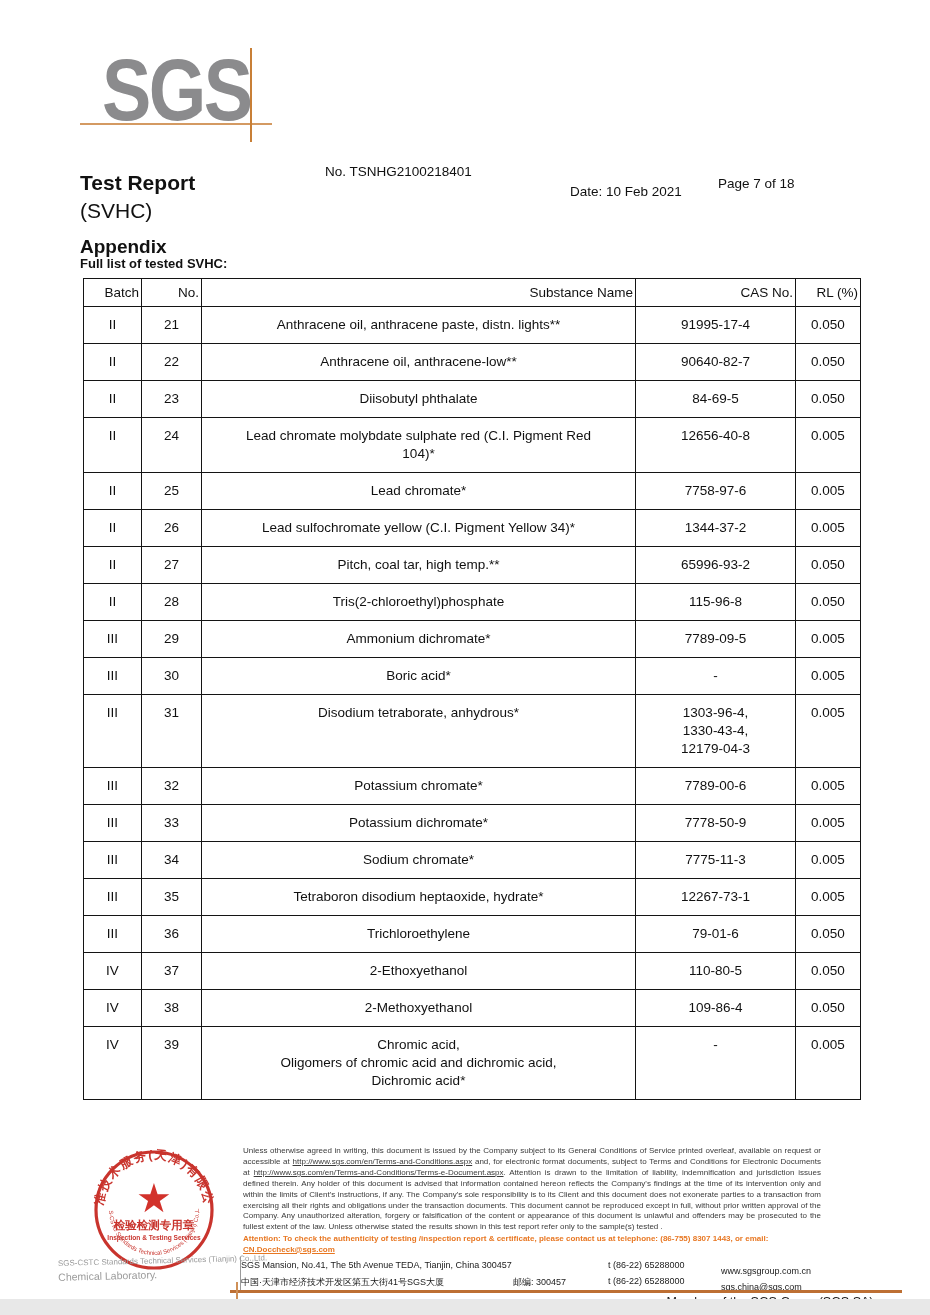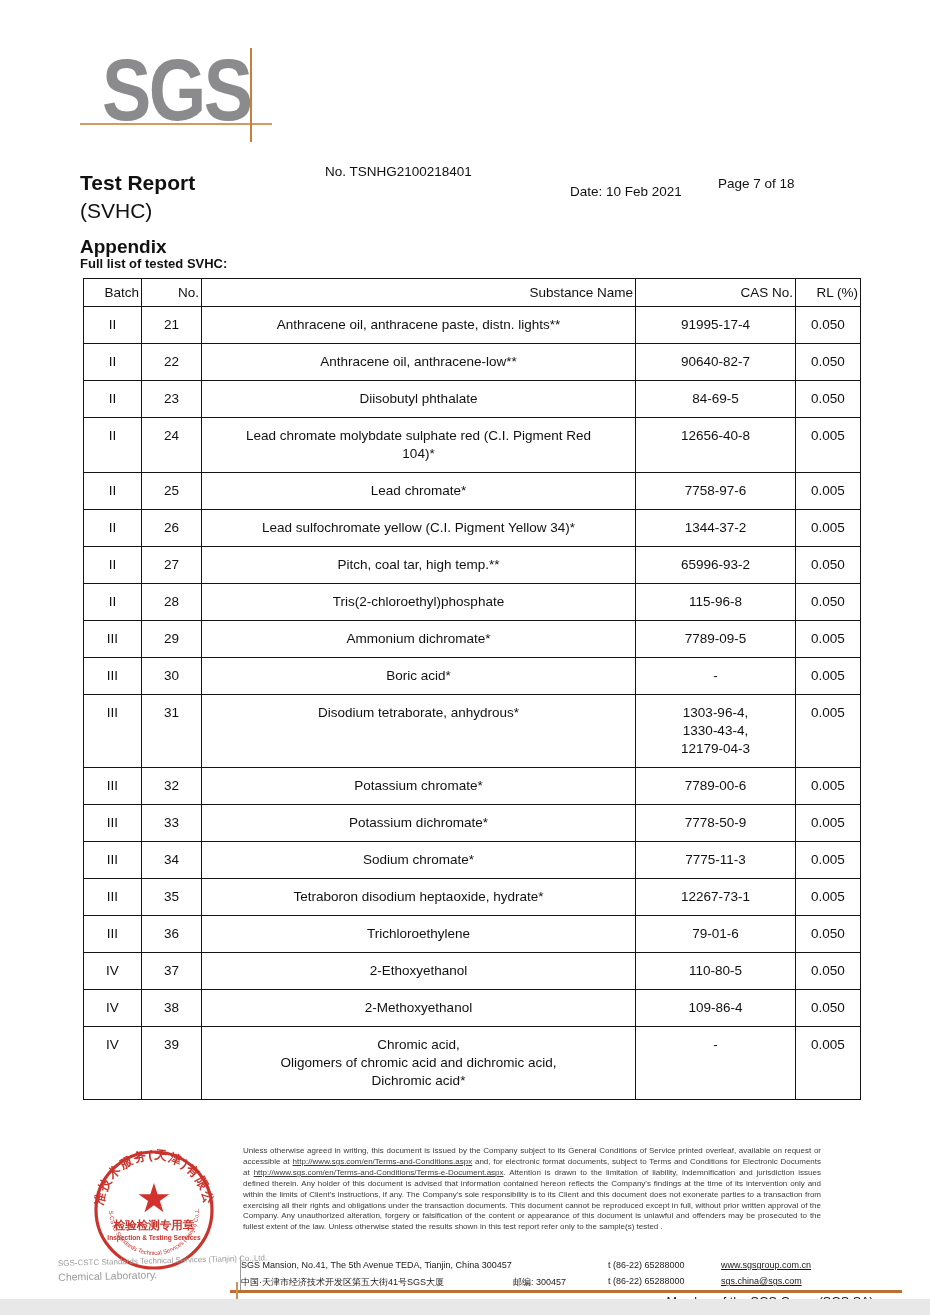--- a/index.html
+++ b/index.html
@@ -54,21 +54,21 @@
   }
   .attention .lnk{ color:#e87722; text-decoration:underline; }
   .address{
     position:absolute; left:240px; top:1257px; width:668px; height:33px;
     border-left:1px solid #9a9a9a; font-size:9px; color:#1a1a1a;
   }
   .address .row{ position:relative; height:16px; }
   .address .c0{ position:absolute; left:0; top:3px; white-space:nowrap; }
   .address .czip{ position:absolute; left:228px; top:3px; white-space:nowrap;margin-left:44px; }
   .address .c1{ position:absolute; left:367px; top:3px; white-space:nowrap; }
-  .address .c2{ position:absolute; left:480px; top:3px; white-space:nowrap;text-decoration:underline; }
+  .address .c2{ position:absolute; left:480px; top:9px; white-space:nowrap; }
   .bottom-line{ position:absolute; left:230px; top:1290px; width:672px; height:2.5px; background:#bd6f33; }
   .bottom-tick{ position:absolute; left:236px; top:1282px; width:2px; height:30px; background:#cf9057; }
   .member{ position:absolute; left:620px; top:1295px; width:300px; text-align:center; font-size:12.5px; color:#1a1a1a; }
 </style>
 </head>
 <body>
 
 <div class="page">
 
   <div class="sgs-logo-text">SGS</div>
@@ -259,20 +259,23 @@
     <text x="62" y="92" font-size="6.6" fill="#c5251e" font-weight="bold" text-anchor="middle">Inspection &amp; Testing Services</text>
   </svg>
 
   <div class="company-gray">
     <div class="l1">SGS-CSTC Standards Technical Services (Tianjin) Co.,Ltd.</div>
     <div class="l2">Chemical Laboratory.</div>
   </div>
 
   <div class="legal">
     <span>Unless otherwise agreed in writing, this document is issued by the Company subject to its General Conditions of Service printed overleaf, available on request or accessible at </span><span class="lnk">http://www.sgs.com/en/Terms-and-Conditions.aspx</span><span> and, for electronic format documents, subject to Terms and Conditions for Electronic Documents at </span><span class="lnk">http://www.sgs.com/en/Terms-and-Conditions/Terms-e-Document.aspx</span><span>. Attention is drawn to the limitation of liability, indemnification and jurisdiction issues defined therein. Any holder of this document is advised that information contained hereon reflects the Company's findings at the time of its intervention only and within the limits of Client's instructions, if any. The Company's sole responsibility is to its Client and this document does not exonerate parties to a transaction from exercising all their rights and obligations under the transaction documents. This document cannot be reproduced except in full, without prior written approval of the Company. Any unauthorized alteration, forgery or falsification of the content or appearance of this document is unlawful and offenders may be prosecuted to the fullest extent of the law. Unless otherwise stated the results shown in this test report refer only to the sample(s) tested .</span>
+    <div class="attention">
+      <span>Attention: To check the authenticity of testing /inspection report &amp; certificate, please contact us at telephone: (86-755) 8307 1443, or email: </span><span class="lnk">CN.Doccheck@sgs.com</span>
+    </div>
   </div>
 
   <div class="address">
     <div class="row">
       <span class="c0">SGS Mansion, No.41, The 5th Avenue TEDA, Tianjin, China 300457</span>
       <span class="c1">t (86-22) 65288000</span>
       <span class="c2">www.sgsgroup.com.cn</span>
     </div>
     <div class="row">
       <span class="c0">中国·天津市经济技术开发区第五大街41号SGS大厦</span>

